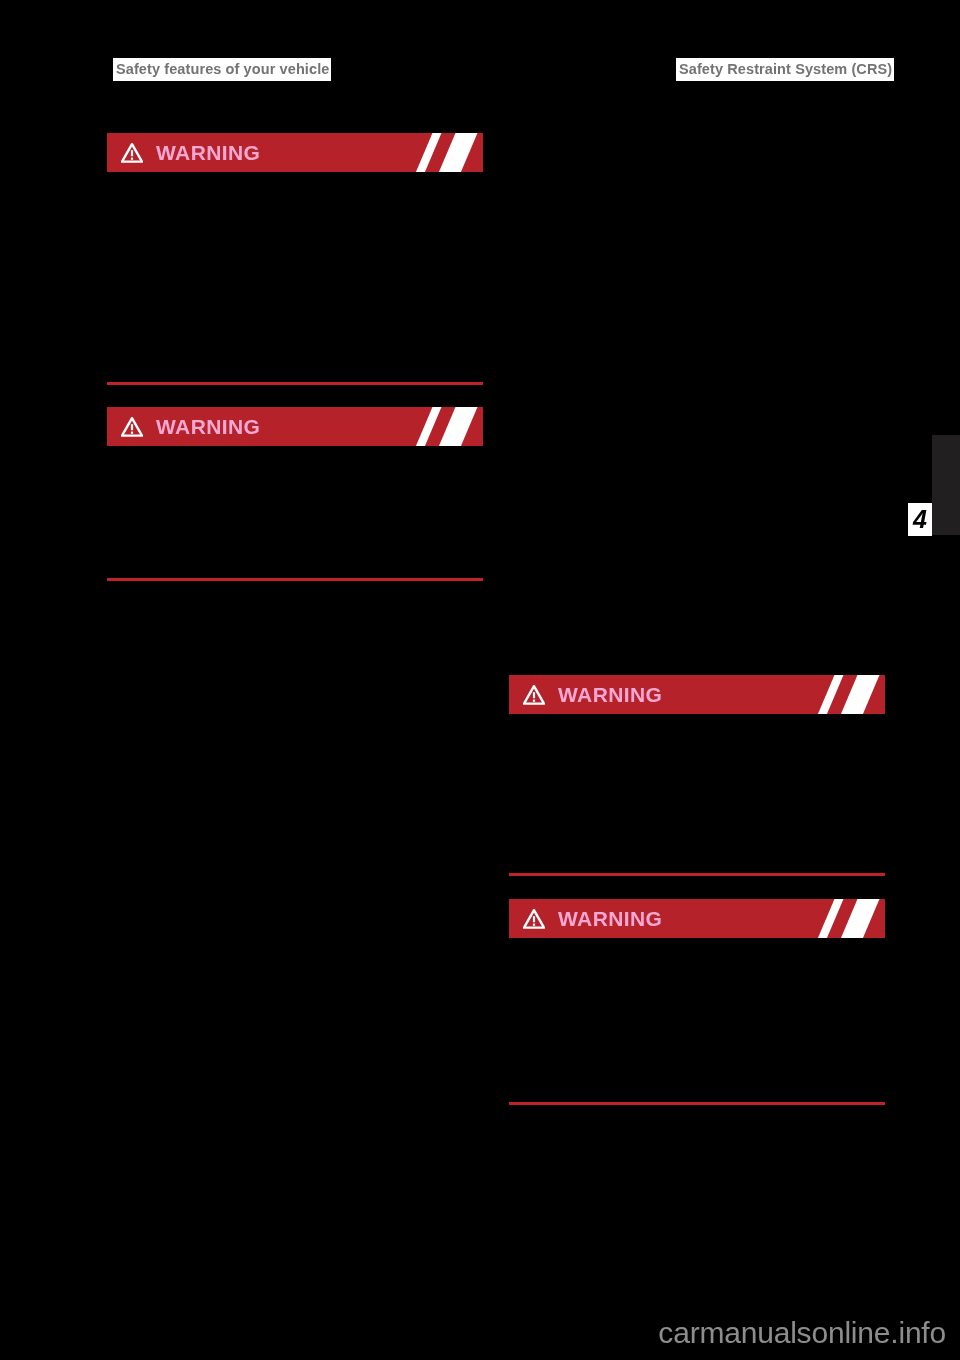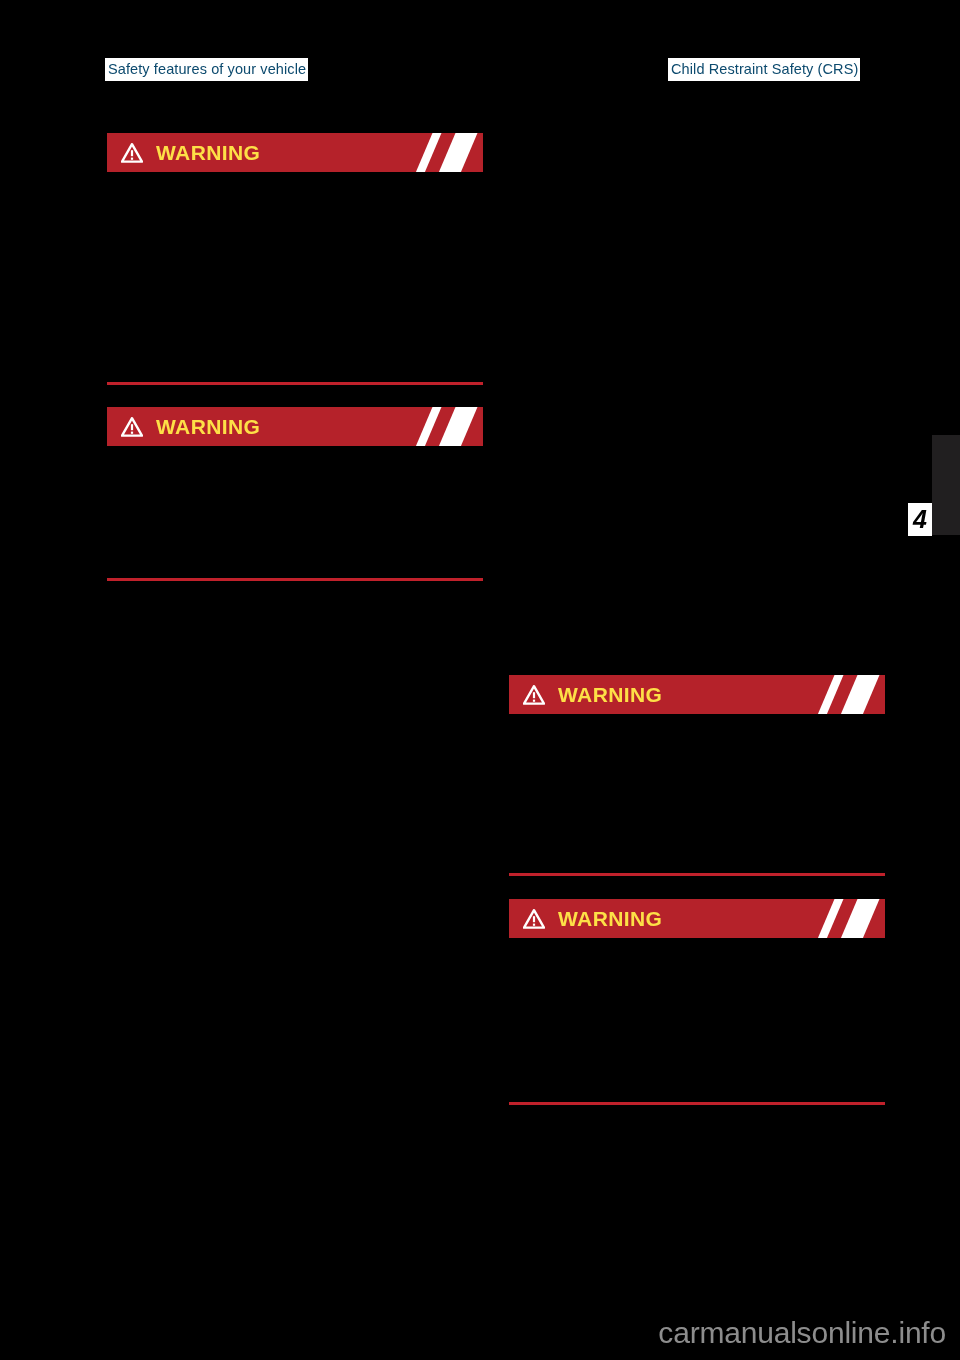--- a/index.html
+++ b/index.html
@@ -27,27 +27,28 @@
   .header-band {
     position: absolute;
     top: 58px;
     left: 0;
     right: 0;
     height: 24px;
   }
   .hdr {
     position: absolute;
     background: #ffffff;
-    color: #0c4a6e;
-    font-weight: normal;
+    color: #737373;
+    font-weight: bold;
     font-size: 14.5px;
     line-height: 21px;
     letter-spacing: 0.1px;
     padding: 1px 2px 1px 3px;
     white-space: nowrap;
+    margin-left: 8px;
   }
   .hdr-left  { left: 105px; top: 0; }
   .hdr-right { left: 668px; top: 0; }
 
   
   .col {
     position: absolute;
     top: 100px;
     width: 376px;
   }
@@ -71,21 +72,21 @@
     transform: translateY(-50%);
     width: 22px;
     height: 20px;
     display: block;
   }
   .warn-label {
     position: absolute;
     left: 49px;
     top: 50%;
     transform: translateY(-50%);
-    color: #fde047;
+    color: #f9a8d4;
     font-size: 21px;
     font-weight: bold;
     letter-spacing: 0.4px;
     line-height: 24px;
     white-space: nowrap;
   }
   .warn-slashes {
     position: absolute;
     right: 0;
     top: 0;
@@ -160,21 +161,21 @@
     text-align: center;
   }
 </style>
 </head>
 <body>
 
 <div class="page">
 
   <div class="header-band">
     <div class="hdr hdr-left">Safety features of your vehicle</div>
-    <div class="hdr hdr-right">Child Restraint Safety (CRS)</div>
+    <div class="hdr hdr-right">Safety Restraint System (CRS)</div>
   </div>
 
   <div class="col col-left">
 
     <div class="block" style="top:33px;">
       <div class="warn">
         <span class="warn-icon">
           <svg width="22" height="20" viewBox="0 0 22 20" aria-hidden="true">
             <path d="M11 1.2 L21 18.6 L1 18.6 Z" fill="none" stroke="#ffffff" stroke-width="2.4" stroke-linejoin="round"></path>
             <rect x="9.9" y="7.2" width="2.2" height="6" fill="#ffffff"></rect>

